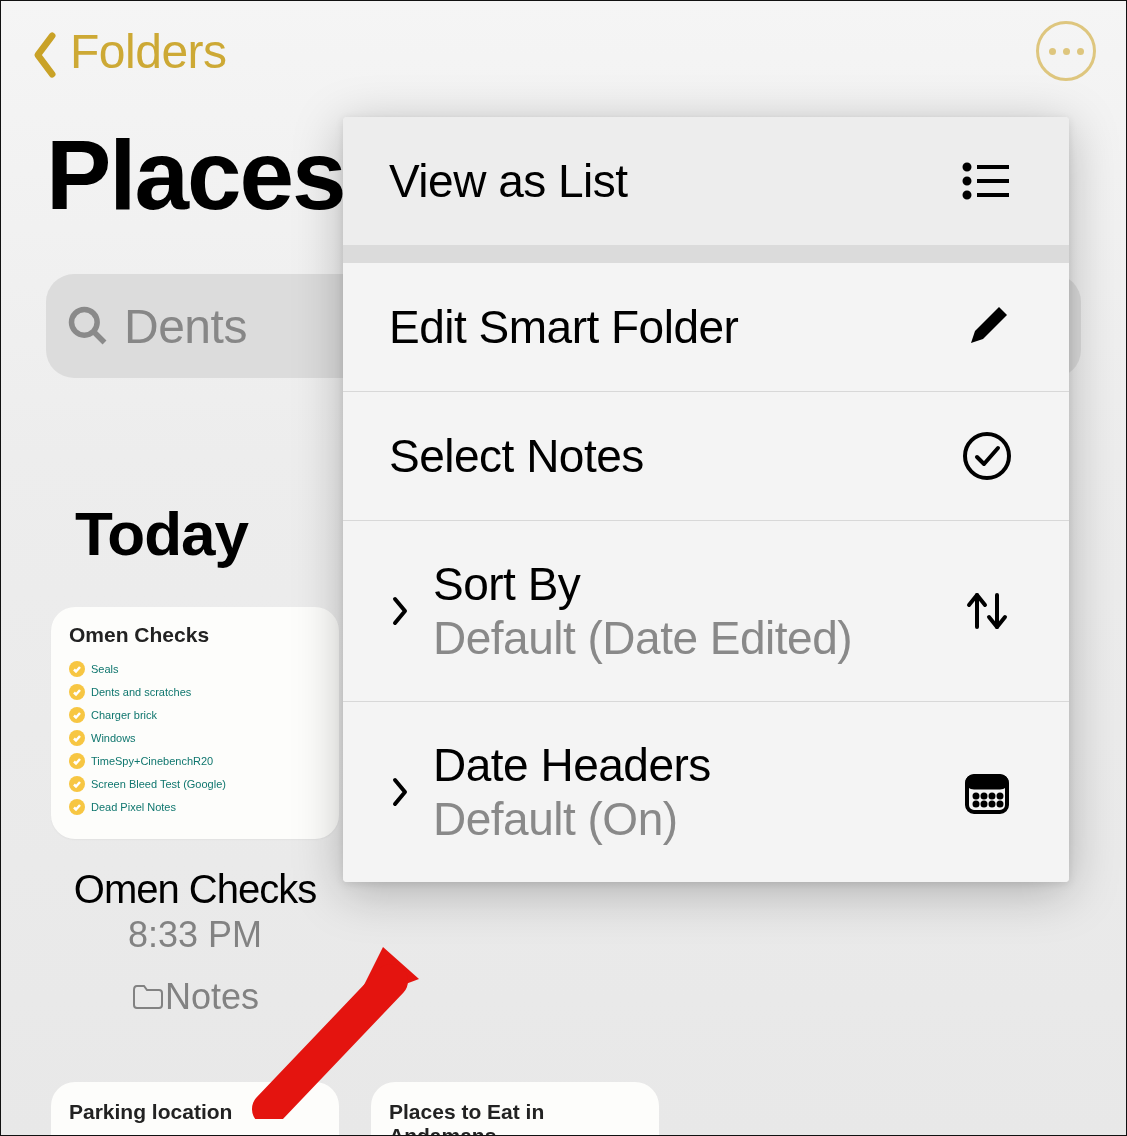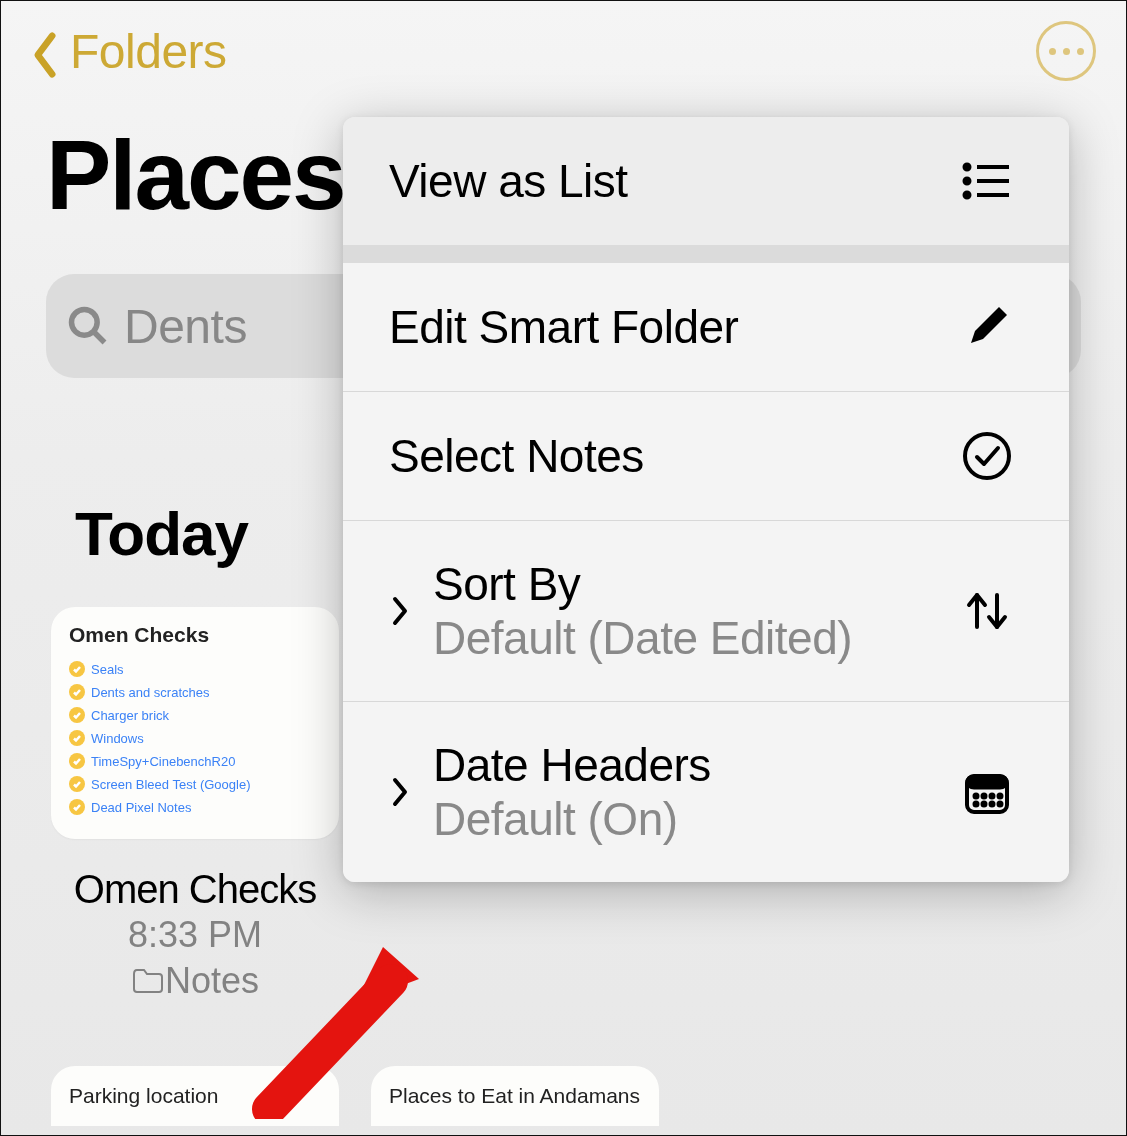--- a/index.html
+++ b/index.html
@@ -141,22 +141,22 @@
       flex-shrink: 0;
     }
     .check-circle svg {
       width: 10px;
       height: 10px;
       stroke: #fff;
       stroke-width: 2.5;
       fill: none;
     }
     .check-text {
-      font-size: 13px;
-      color: #3b82f6;
+      font-size: 11px;
+      color: #0f766e;
     }
     .note-meta {
       text-align: center;
       margin-top: 28px;
       width: 288px;
       margin-left: 50px;
     }
     .note-meta-title {
       font-size: 40px;
       font-weight: 400;
@@ -165,21 +165,21 @@
     }
     .note-meta-time {
       font-size: 36px;
       color: #828282;
       margin-top: 2px;
     }
     .note-meta-folder {
       display: flex;
       align-items: center;
       justify-content: center;
-      margin-top: 4px;
+      margin-top: 20px;
       font-size: 36px;
       color: #828282;
     }
     .folder-icon {
       width: 34px;
       height: 28px;
       stroke: #828282;
       stroke-width: 2;
       fill: none;
     }
@@ -190,31 +190,31 @@
     }
     .bottom-card {
       width: 288px;
       height: 60px;
       background: #fdfdfb;
       border-radius: 24px 24px 0 0;
       padding: 18px 18px 0 18px;
     }
     .bottom-card-title {
       font-size: 21px;
-      font-weight: 400;
+      font-weight: 700;
       color: #222;
     }
     
     .menu {
       position: absolute;
       top: 116px;
       left: 342px;
       width: 726px;
       background: #f0f0f0;
-      border-radius: 12px;
+      border-radius: 4px;
       box-shadow: 0 10px 50px rgba(0,0,0,0.25), 0 2px 8px rgba(0,0,0,0.1);
       overflow: hidden;
     }
     .menu-item {
       display: flex;
       align-items: center;
       justify-content: space-between;
       padding: 36px 54px 36px 46px;
       background: #f4f4f4;
       border-bottom: 1px solid #d8d8d8;

